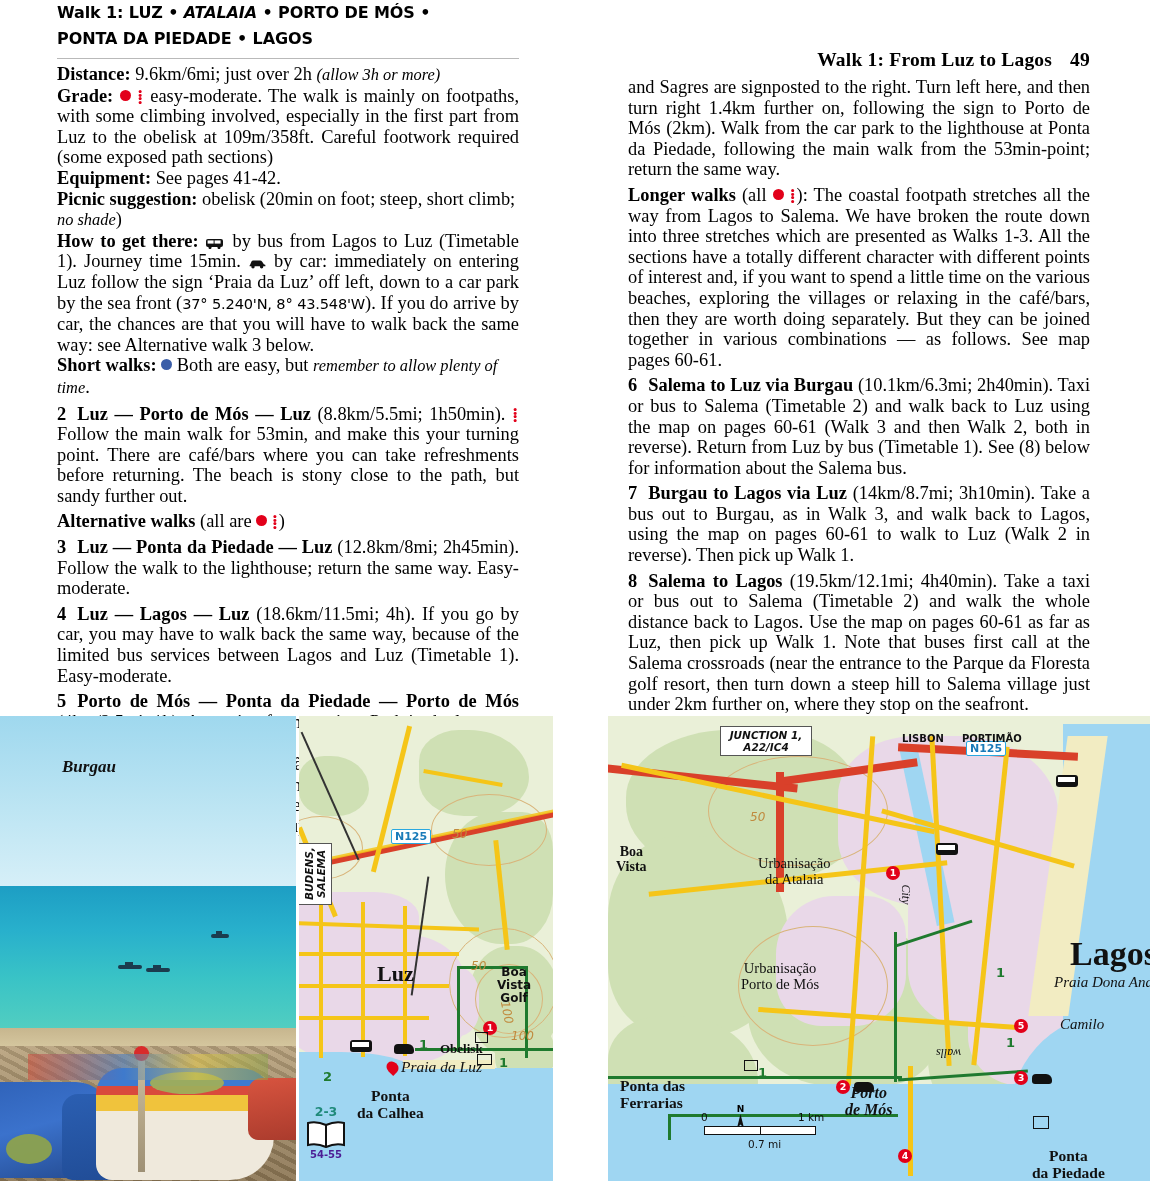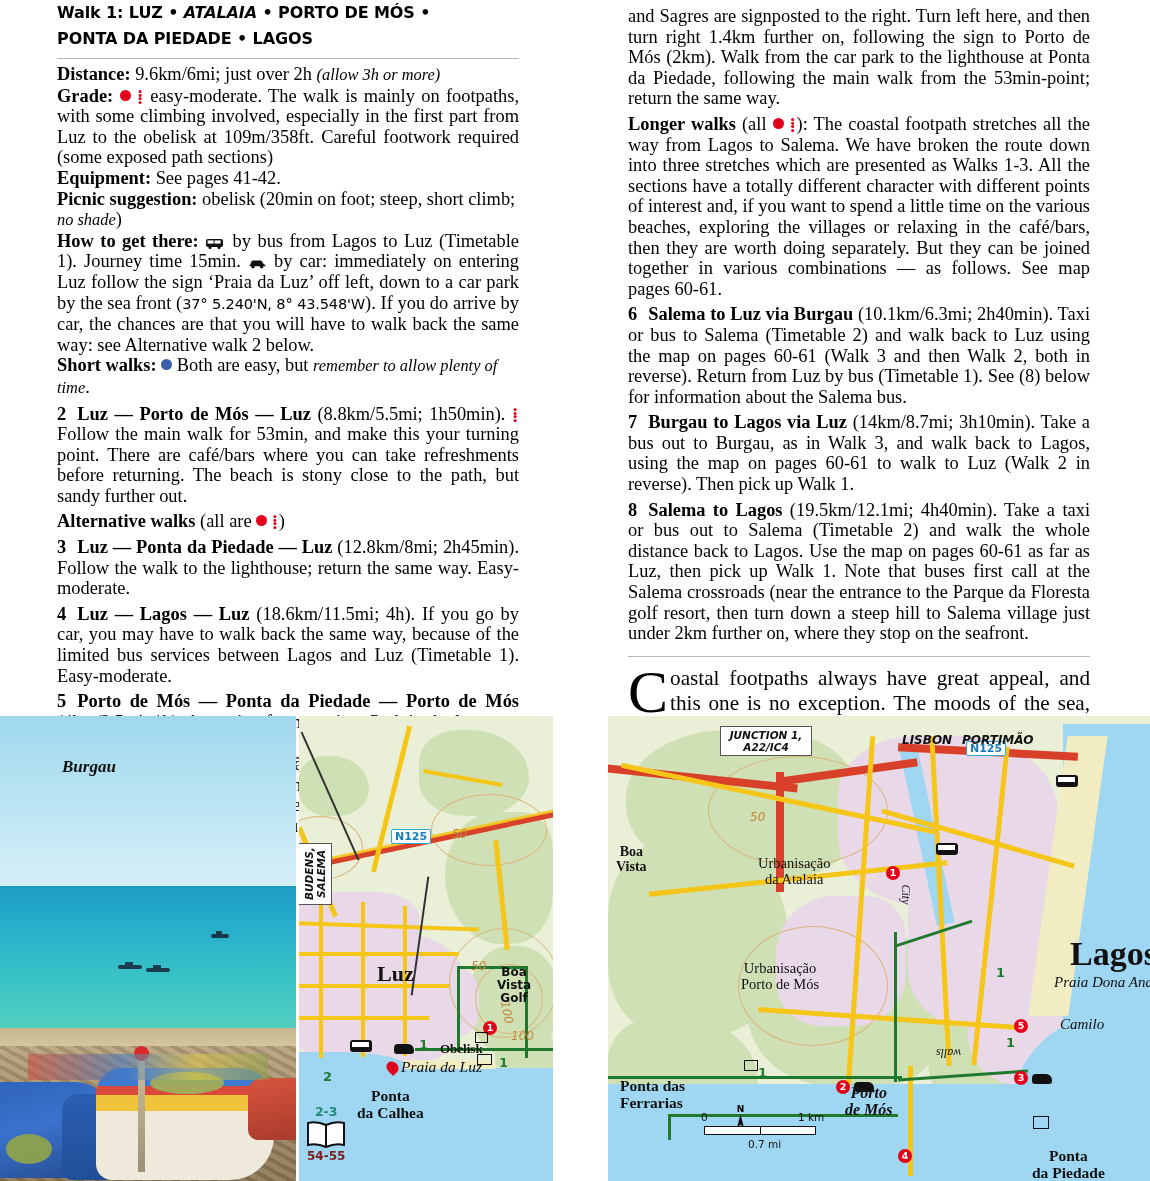--- a/index.html
+++ b/index.html
@@ -179,21 +179,21 @@
     position:absolute;
     font-family:"Liberation Serif", serif;
     color:#111; white-space:nowrap; line-height:1.08;
   }
   .m-lbl.town2 { font-size:22px; font-weight:bold; }
   .m-lbl.beach { font-size:15.5px; font-style:italic; }
   .m-lbl.pt    { font-size:15.5px; font-weight:bold; text-align:center; }
   .m-lbl.poi   { font-size:13px; font-weight:bold; text-align:center; }
   .m-lbl.golf  { font-family:"DejaVu Sans", sans-serif; font-size:12px; font-weight:bold; text-align:center;}
   .m-lbl.contour-n { font-family:"DejaVu Sans", sans-serif; font-size:12px; color:#c08a3e; font-style:italic;}
-  .m-lbl.hway  { font-family:"DejaVu Sans", sans-serif; font-style:italic; font-weight:bold; font-size:12px; }
+  .m-lbl.hway  { font-family:"DejaVu Sans", sans-serif; font-weight:bold; font-size:10px; }
   .m-lbl.trailnum { font-family:"DejaVu Sans", sans-serif; font-size:13px; color:#1f7a2e; font-weight:bold;}
 
   .shield-n125 {
     position:absolute; background:#fff; border:1.4px solid #2aa8e0;
     color:#1a7bb9; font-family:"DejaVu Sans", sans-serif; font-weight:bold;
     font-size:11px; padding:0 3px; border-radius:2px;
   }
   .signbox {
     position:absolute; background:#fff; border:1px solid #555;
     font-family:"DejaVu Sans", sans-serif; font-style:italic; font-weight:bold;
@@ -209,21 +209,21 @@
   .bus-ic { position:absolute; width:22px; height:12px; background:#111; border-radius:3px; }
   .bus-ic:before{content:"";position:absolute;left:2px;top:2px;width:17px;height:5px;background:#fff;}
   .car-ic { position:absolute; width:20px; height:10px; background:#111; border-radius:4px 6px 3px 3px;}
 
   
   .bookref { position:absolute; text-align:center; }
   .bookref .pg-top {
     font-family:"DejaVu Sans", sans-serif; font-size:12.5px; font-weight:bold; color:#1f8a7a;
   }
   .bookref .pg-bot {
-    font-family:"DejaVu Sans", sans-serif; font-size:12px; font-weight:bold; color:#7f1d1d;
+    font-family:"DejaVu Sans", sans-serif; font-size:10px; font-weight:bold; color:#4c1d95;
   }
   .bookref svg { display:block; margin:1px auto; }
 
   
   .scalebar { position:absolute; }
   .scalebar .bar { width:112px; height:9px; border:1px solid #111; background:#fff; position:relative; }
   .scalebar .bar:after { content:""; position:absolute; left:50%; top:0; bottom:0; width:1px; background:#111; }
   .scalebar .t {
     font-family:"DejaVu Sans", sans-serif; font-size:10.5px; color:#111;
     position:absolute; white-space:nowrap;
@@ -272,21 +272,21 @@
       <svg class="ico-bus" width="19" height="11" viewBox="0 0 19 11">
           <rect x="0" y="1" width="17" height="8" rx="2" fill="#111"></rect>
           <rect x="1.6" y="2.4" width="6" height="3.2" fill="#fff"></rect>
           <rect x="8.6" y="2.4" width="6" height="3.2" fill="#fff"></rect>
           <circle cx="4" cy="9.6" r="1.5" fill="#111"></circle>
           <circle cx="13" cy="9.6" r="1.5" fill="#111"></circle>
         </svg><span> by bus from Lagos to Luz (Timetable 1). Journey time 15min. </span><svg class="ico-car" width="17" height="11" viewBox="0 0 17 11">
           <path d="M1 7 L2.5 3.6 Q3 2.6 4.2 2.6 L11 2.6 Q12.4 2.6 13.2 3.8 L15 6.4 L15.6 6.6 Q16.4 6.8 16.4 7.6 L16.4 8.2 L0.6 8.2 L0.6 7.6 Q0.6 7.1 1 7 Z" fill="#111"></path>
           <circle cx="4" cy="8.8" r="1.7" fill="#111"></circle>
           <circle cx="12.6" cy="8.8" r="1.7" fill="#111"></circle>
-        </svg><span> by car: immediately on entering Luz follow the sign ‘Praia da Luz’ off left, down to a car park by the sea front (</span><span class="coord">37° 5.240'N, 8° 43.548'W</span><span>). If you do arrive by car, the chances are that you will have to walk back the same way: see Alternative walk 2 below.</span>
+        </svg><span> by car: immediately on entering Luz follow the sign ‘Praia da Luz’ off left, down to a car park by the sea front (</span><span class="coord">37° 5.240'N, 8° 43.548'W</span><span>). If you do arrive by car, the chances are that you will have to walk back the same way: see Alternative walk 3 below.</span>
     </p>
 
     <p class="nj">
       <span class="lead">Short walks:</span>
       <span class="dot-blue"></span><span> Both are easy, but </span><span class="small-it">remember to allow plenty of time</span><span>.</span>
     </p>
 
 
     <p class="walkline">
       <span class="wnum">2</span><span class="lead">Luz — Porto de Mós — Luz</span><span> (8.8km/5.5mi; 1h50min). </span><span class="stam">⁞</span><span> Follow the main walk for 53min, and make this your turning point. There are café/bars where you can take refreshments before returning. The beach is stony close to the path, but sandy further out.</span>
@@ -305,20 +305,23 @@
       <span class="wnum">4</span><span class="lead">Luz — Lagos — Luz</span><span> (18.6km/11.5mi; 4h). If you go by car, you may have to walk back the same way, because of the limited bus services between Lagos and Luz (Timetable 1). Easy-moderate.</span>
     </p>
 
     <p class="walkline">
       <span class="wnum">5</span><span class="lead">Porto de Mós — Ponta da Piedade — Porto de Mós</span><span> (4km/2.5mi; 1h). An option for motorists. Park in the large car park at Porto de Mós (</span><span class="coord">37° 5.172'N, 8° 41.338'W</span><span>): on approaching Lagos from Portimão, immediately after crossing the bridge turn left at the roundabout and follow signs for Sagres. Negotiate the next three roundabouts by going right, left, right. Then keep ahead uphill to another roundabout, where Luz</span>
     </p>
   </div>
 
   <div class="col" id="col-right">
 
+    <div class="running-head">
+      <span>Walk 1: From Luz to Lagos</span><span class="pg">49</span>
+    </div>
 
     <p style="margin-top:6px">
       <span>and Sagres are signposted to the right. Turn left here, and then turn right 1.4km further on, following the sign to Porto de Mós (2km). Walk from the car park to the lighthouse at Ponta da Piedade, following the main walk from the 53min-point; return the same way.</span>
     </p>
 
     <p class="walkline">
       <span class="lead">Longer walks</span><span> (all </span><span class="dot-red"></span>
       <span class="stam">⁞</span><span>): The coastal footpath stretches all the way from Lagos to Salema. We have broken the route down into three stretches which are presented as Walks 1-3. All the sections have a totally different character with different points of interest and, if you want to spend a little time on the various beaches, exploring the villages or relaxing in the café/bars, then they are worth doing separately. But they can be joined together in various combinations — as follows. See map pages 60-61.</span>
     </p>
 

